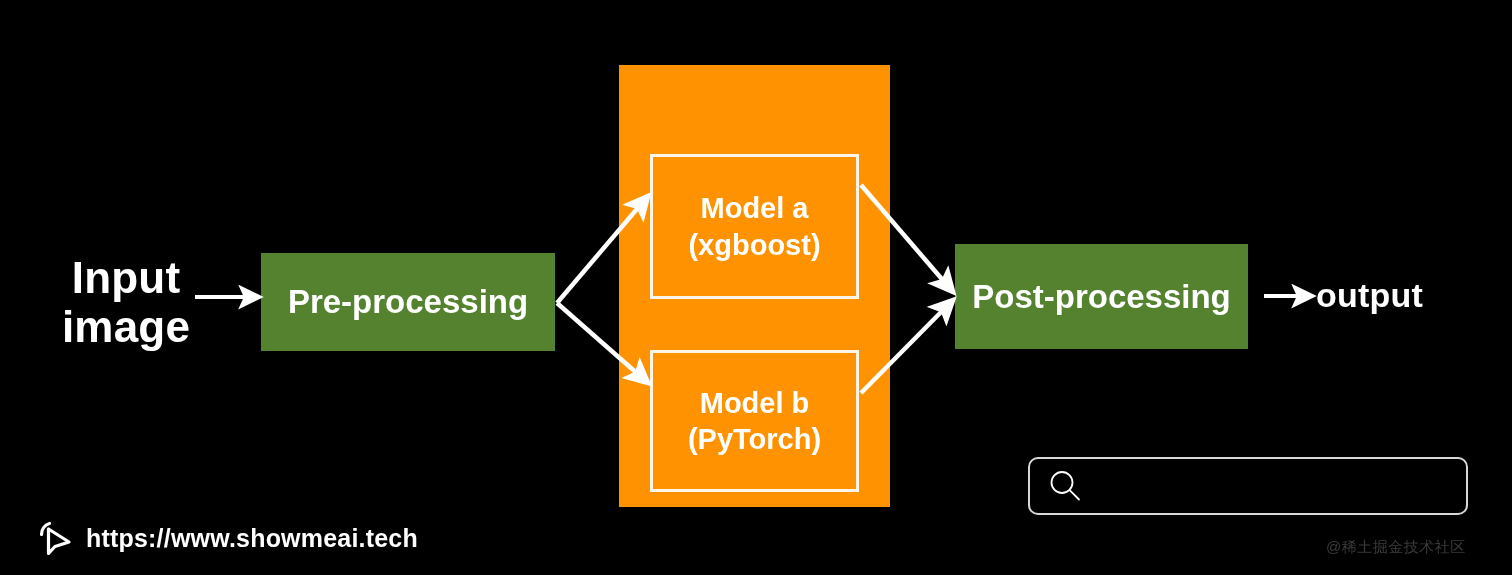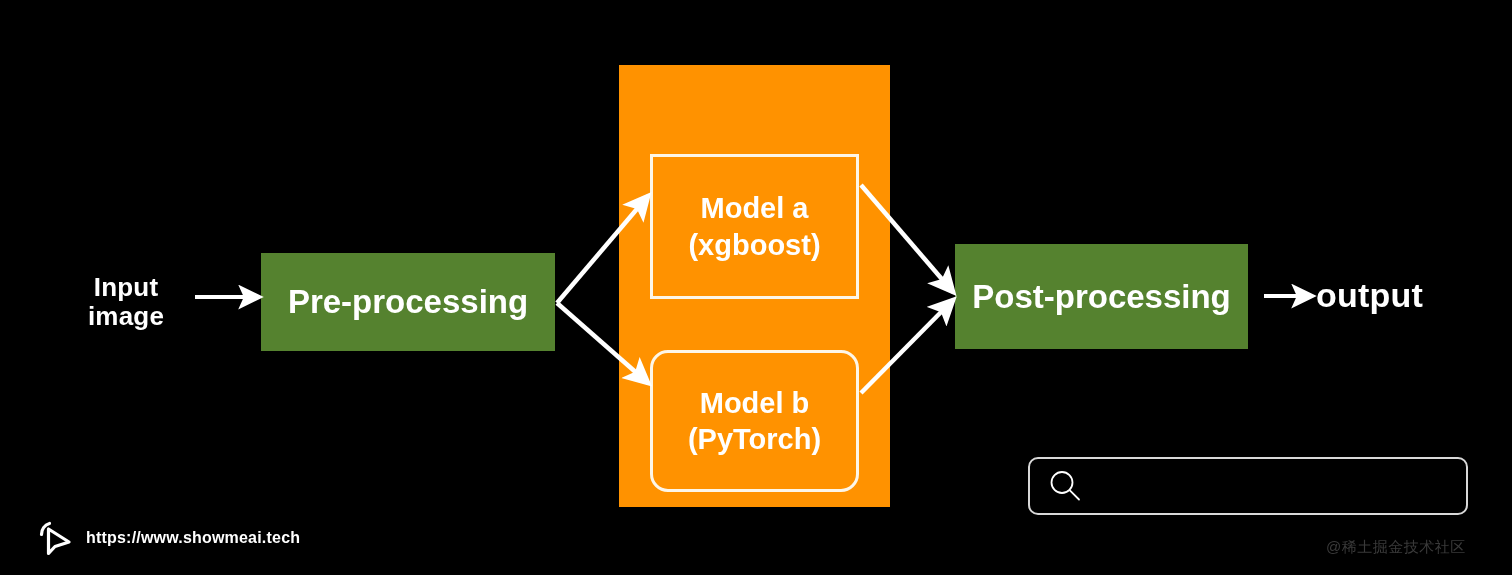--- a/index.html
+++ b/index.html
@@ -32,21 +32,21 @@
     font-weight: bold;
     letter-spacing: 0.2px;
     line-height: 1.12;
     white-space: pre-line;
   }
   #input-image-label {
     left: 60px;
     top: 252px;
     width: 132px;
     height: 100px;
-    font-size: 26px;
+    font-size: 44px;
   }
   #output-label {
     left: 1316px;
     top: 268px;
     width: 160px;
     height: 54px;
     font-size: 34px;
     justify-content: flex-start;
   }
   
@@ -98,21 +98,20 @@
     left: 31px;
     top: 53px;
     width: 209px;
     height: 145px;
   }
   #model-b-box {
     left: 31px;
     top: 249px;
     width: 209px;
     height: 142px;
-    border-radius: 18px;
   }
   
   #arrows-layer {
     position: absolute;
     left: 0;
     top: 0;
     width: 1512px;
     height: 575px;
     pointer-events: none;
   }
@@ -121,21 +120,21 @@
     position: absolute;
     left: 36px;
     top: 512px;
     height: 52px;
     display: flex;
     align-items: center;
     gap: 12px;
   }
   #url-text {
     color: #ffffff;
-    font-size: 16px;
+    font-size: 25px;
     font-weight: bold;
     letter-spacing: 0.2px;
   }
   
   #search-badge {
     position: absolute;
     left: 1028px;
     top: 457px;
     width: 440px;
     height: 58px;

